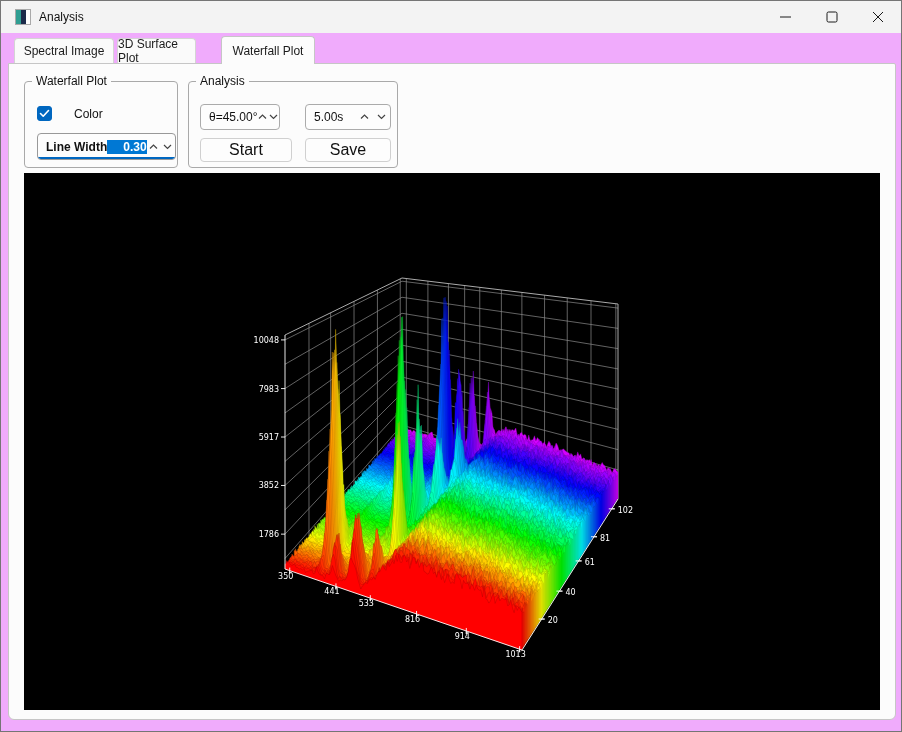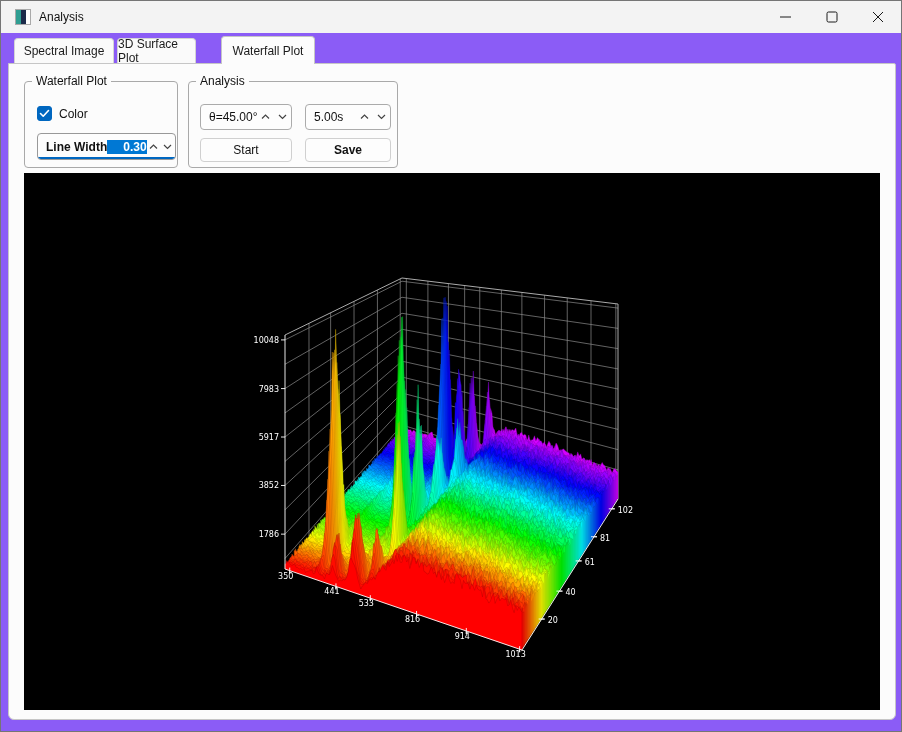--- a/index.html
+++ b/index.html
@@ -1,19 +1,19 @@
 <!DOCTYPE html>
 <html><head>
 <meta charset="utf-8">
 <style>
   html,body{margin:0;padding:0;background:#444;}
   *{box-sizing:border-box;}
   .window{
     position:relative;width:902px;height:732px;
-    background:#8b5cf6;
+    background:#f0abfc;
     border:1px solid #757575;
     font-family:"Liberation Sans","DejaVu Sans",sans-serif;
     overflow:hidden;
   }
   
   .titlebar{position:absolute;left:0;top:0;width:100%;height:32px;background:#f3f3f3;}
   .app-icon{position:absolute;left:14px;top:8px;width:16px;height:16px;border:1px solid #a9a9a9;background:#fff;display:flex;}
   .app-icon .b1{width:5px;height:100%;background:#2f9e92;}
   .app-icon .b2{width:5px;height:100%;background:#1c2b4a;}
   .title-text{position:absolute;left:38px;top:9px;font-size:12px;color:#111;}
@@ -33,39 +33,39 @@
         border:1px solid #c6c6c6;border-radius:0 2px 6px 6px;z-index:2;}
   
   .groupbox{position:absolute;border:1px solid #a9a9a9;border-radius:4px;}
   .gb-waterfall{left:15px;top:17px;width:154px;height:87px;}
   .gb-animation{left:179px;top:17px;width:210px;height:87px;}
   .gb-legend{position:absolute;top:-8px;left:7px;background:#fcfcfc;padding:0 4px;font-size:12px;color:#111;}
   
   .checkrow{position:absolute;left:12px;top:24px;display:flex;align-items:center;}
   .checkbox{width:15px;height:15px;background:#0067c0;border:1px solid #0067c0;border-radius:3px;
             display:flex;align-items:center;justify-content:center;}
-  .checklabel{margin-left:7px;font-size:12px;color:#111;}
+  .checklabel{margin-left:22px;font-size:12px;color:#111;}
   
   .spinbox{position:absolute;background:#fdfdfd;border:1px solid #ababab;border-radius:4px;
            display:flex;align-items:center;font-size:12px;color:#111;overflow:hidden;}
   .spinbox .sptext{padding-left:8px;white-space:pre;}
   .spinbox .selval{background:#0078d4;color:#fff;}
   .spinbox .spacer{flex:1;}
   .spinbtn{width:17px;height:100%;display:flex;align-items:center;justify-content:center;}
   .spinbox.focused{border-color:#999;font-weight:bold;}
   .spinbox.focused::after{content:"";position:absolute;left:0;right:0;bottom:0;height:2px;background:#0067c0;
                           border-radius:0 0 4px 4px;}
   .sp-linewidth{left:12px;top:51px;width:139px;height:27px;}
-  .sp-theta{left:11px;top:22px;width:92px;height:26px;}
+  .sp-theta{left:11px;top:22px;width:80px;height:26px;}
   .sp-time{left:116px;top:22px;width:86px;height:26px;text-align:center;}
   
   .pushbtn{position:absolute;height:24px;background:#fdfdfd;border:1px solid #d0d0d0;border-radius:4px;
-           display:flex;align-items:center;justify-content:center;font-size:12px;color:#111;}
+           display:flex;align-items:center;justify-content:center;font-size:16px;color:#111;}
   .btn-start{left:11px;top:56px;width:92px;}
-  .btn-save{left:116px;top:56px;width:86px;font-weight:bold;}
+  .btn-save{left:116px;top:56px;width:86px;}
   
   .plotwrap{position:absolute;left:15px;top:109px;width:856px;height:537px;background:#000;}
   .plotwrap svg{display:block;}
 </style>
 </head>
 <body>
 
 <div class="window">
 
   <div class="titlebar">

